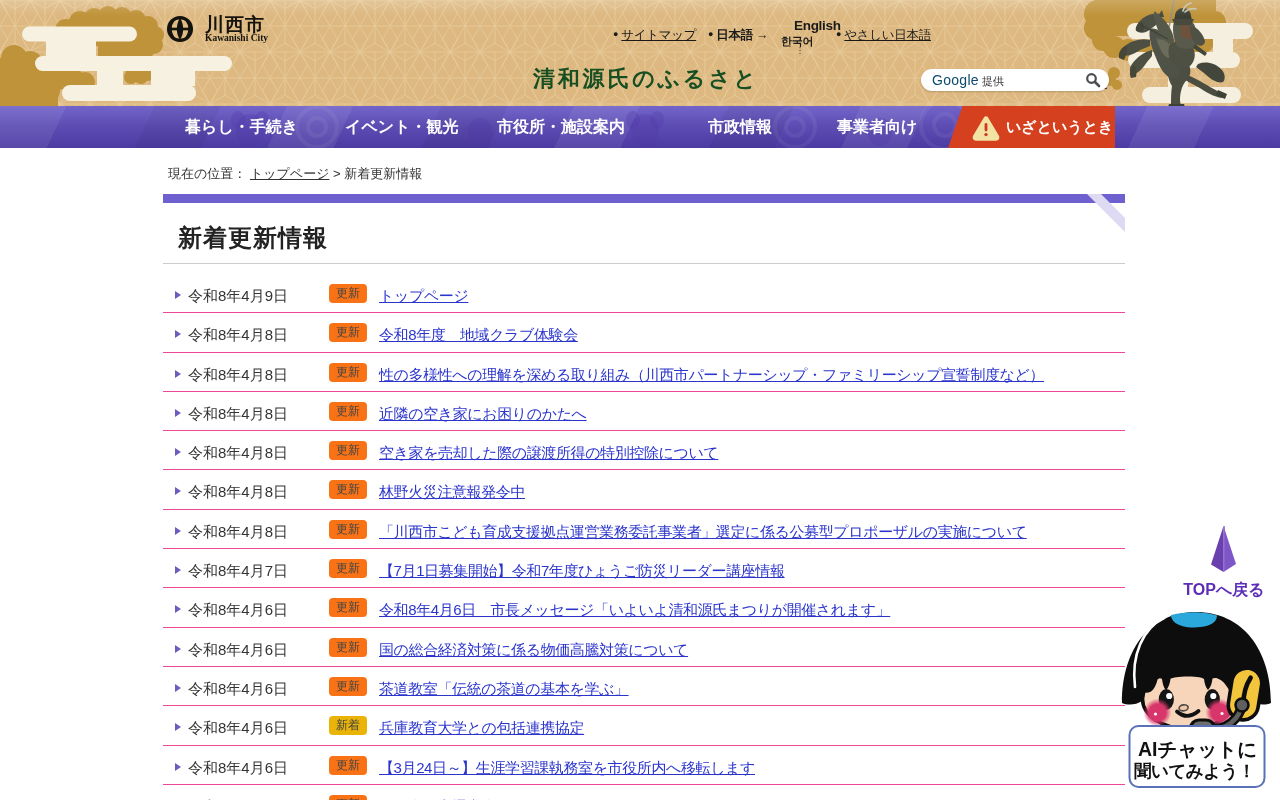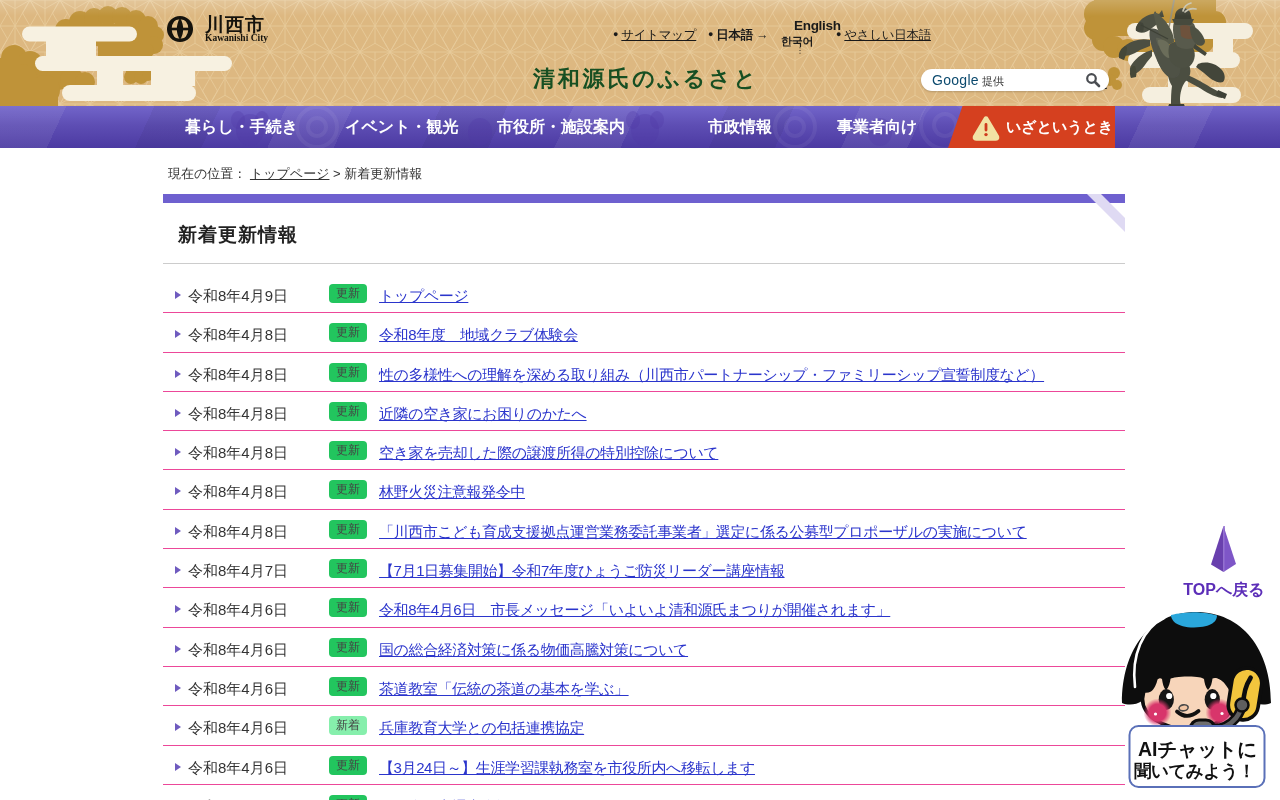--- a/index.html
+++ b/index.html
@@ -33,31 +33,31 @@
   background:repeating-linear-gradient(115deg, rgba(255,255,255,0.07) 0 60px, rgba(255,255,255,0) 60px 140px, rgba(0,0,0,0.05) 140px 200px, rgba(255,255,255,0) 200px 260px); }
 #nav .item { position:absolute; top:0; height:42px; line-height:42px; color:#fff; font-weight:700; font-size:16px; white-space:nowrap; }
 #navred { position:absolute; top:0; left:948px; width:167px; height:42px; }
 #navred .bg { position:absolute; inset:0; background:#d5401f; clip-path:polygon(14.5px 0,167px 0,167px 42px,0 42px); }
 #navred .txt { position:absolute; left:58px; top:0; height:42px; line-height:42px; color:#fff; font-weight:700; font-size:15px; }
 #navred svg { position:absolute; left:24px; top:9px; }
 
 #crumb { position:absolute; left:168px; top:165px; font-size:13px; color:#333; }
 #crumb u { text-decoration:underline; }
 #tbar { position:absolute; left:163px; top:194px; width:962px; height:9px; background:#6e60cf; }
-h1.title { position:absolute; left:178px; top:222px; font-size:19px; font-weight:700; color:#222; letter-spacing:1px;}
+h1.title { position:absolute; left:178px; top:222px; font-size:24px; font-weight:700; color:#222; letter-spacing:1px;}
 #hline { position:absolute; left:163px; top:263px; width:962px; height:1px; background:#cccccc; }
 
 #list { position:absolute; left:163px; top:274px; width:962px; }
 #list .row { position:relative; height:39.3px; border-bottom:1px solid #ec4899; }
 #list .arr { position:absolute; left:12px; top:17px; width:0; height:0;
   border-left:6px solid #6f5bbf; border-top:4.5px solid transparent; border-bottom:4.5px solid transparent; }
 #list .dt { position:absolute; left:25px; top:13px; font-size:15px; color:#333; }
 #list .lb { position:absolute; left:166px; top:10px; width:38px; height:19px; border-radius:4px;
-  background:#22c55e; color:#444; font-size:12px; text-align:center; line-height:19px; }
-#list .lb.new { background:#86efac; }
+  background:#f97316; color:#444; font-size:12px; text-align:center; line-height:19px; }
+#list .lb.new { background:#eab308; }
 #list a.lnk { position:absolute; left:216px; top:13px; font-size:15px; letter-spacing:-0.4px; color:#2b35cc; text-decoration:underline; white-space:nowrap; }
 
 #topbtn { position:absolute; left:1178px; top:524px; width:92px; text-align:center; }
 #topbtn .word { margin-top:4px; color:#5c2eb8; font-weight:700; font-size:16px; letter-spacing:0px;}
 #mascot { position:absolute; left:1118px; top:607px; }
 </style>
 </head>
 <body>
 <div id="page">
 

